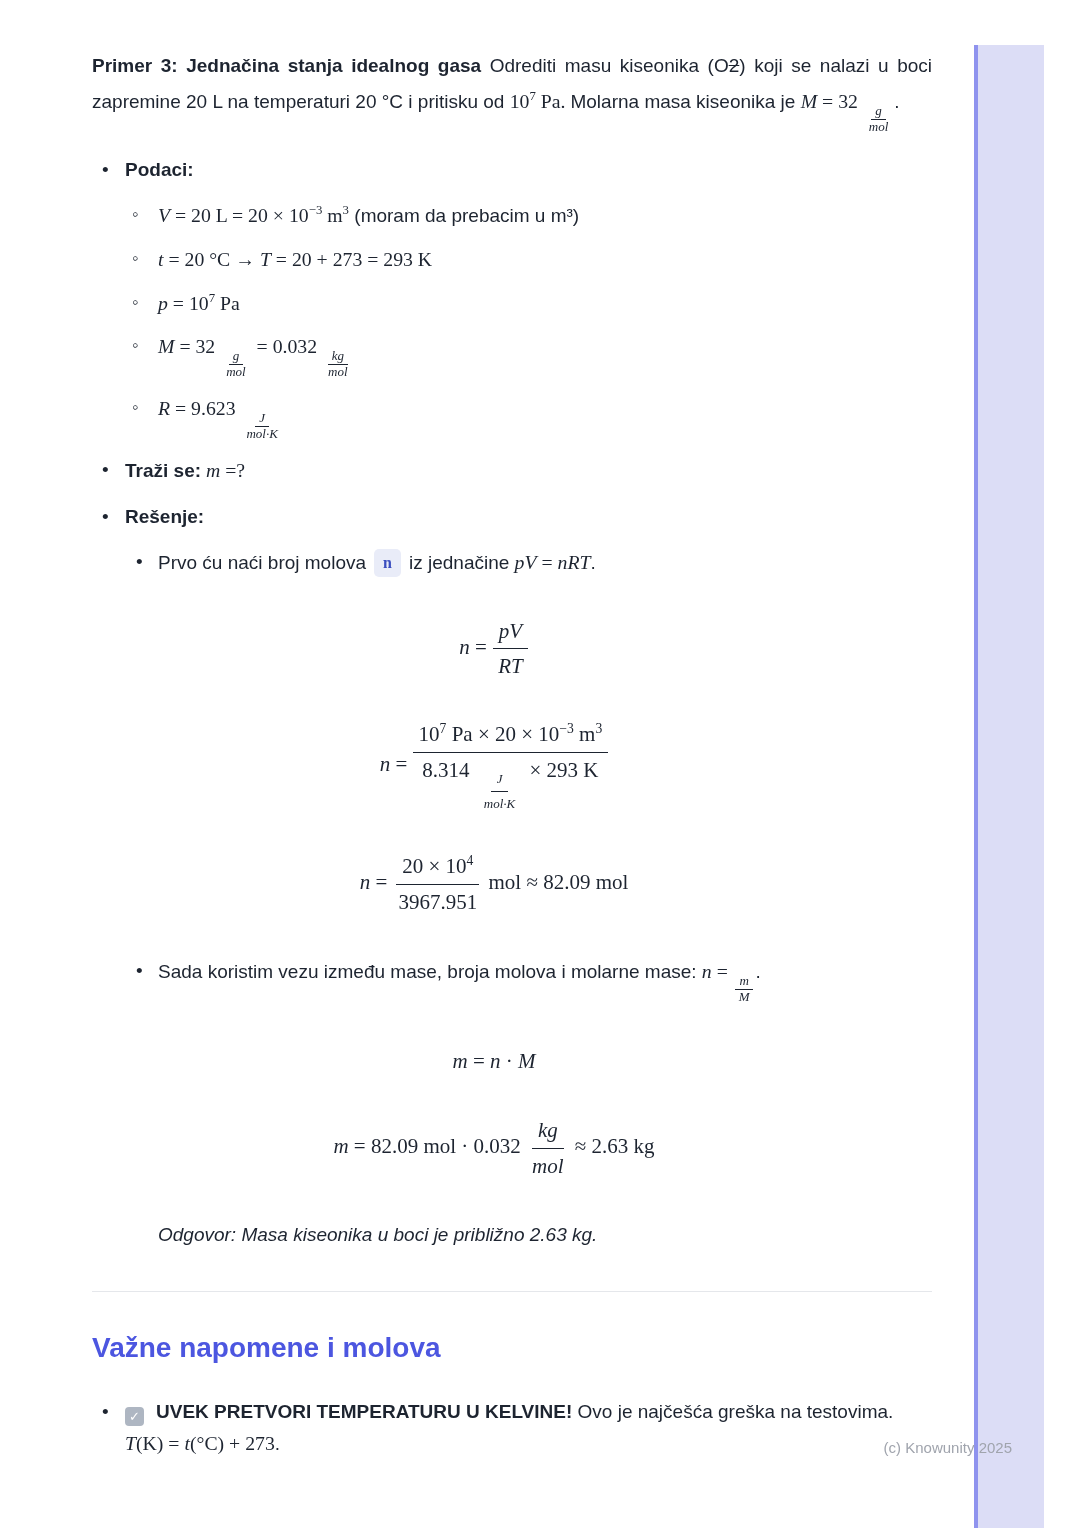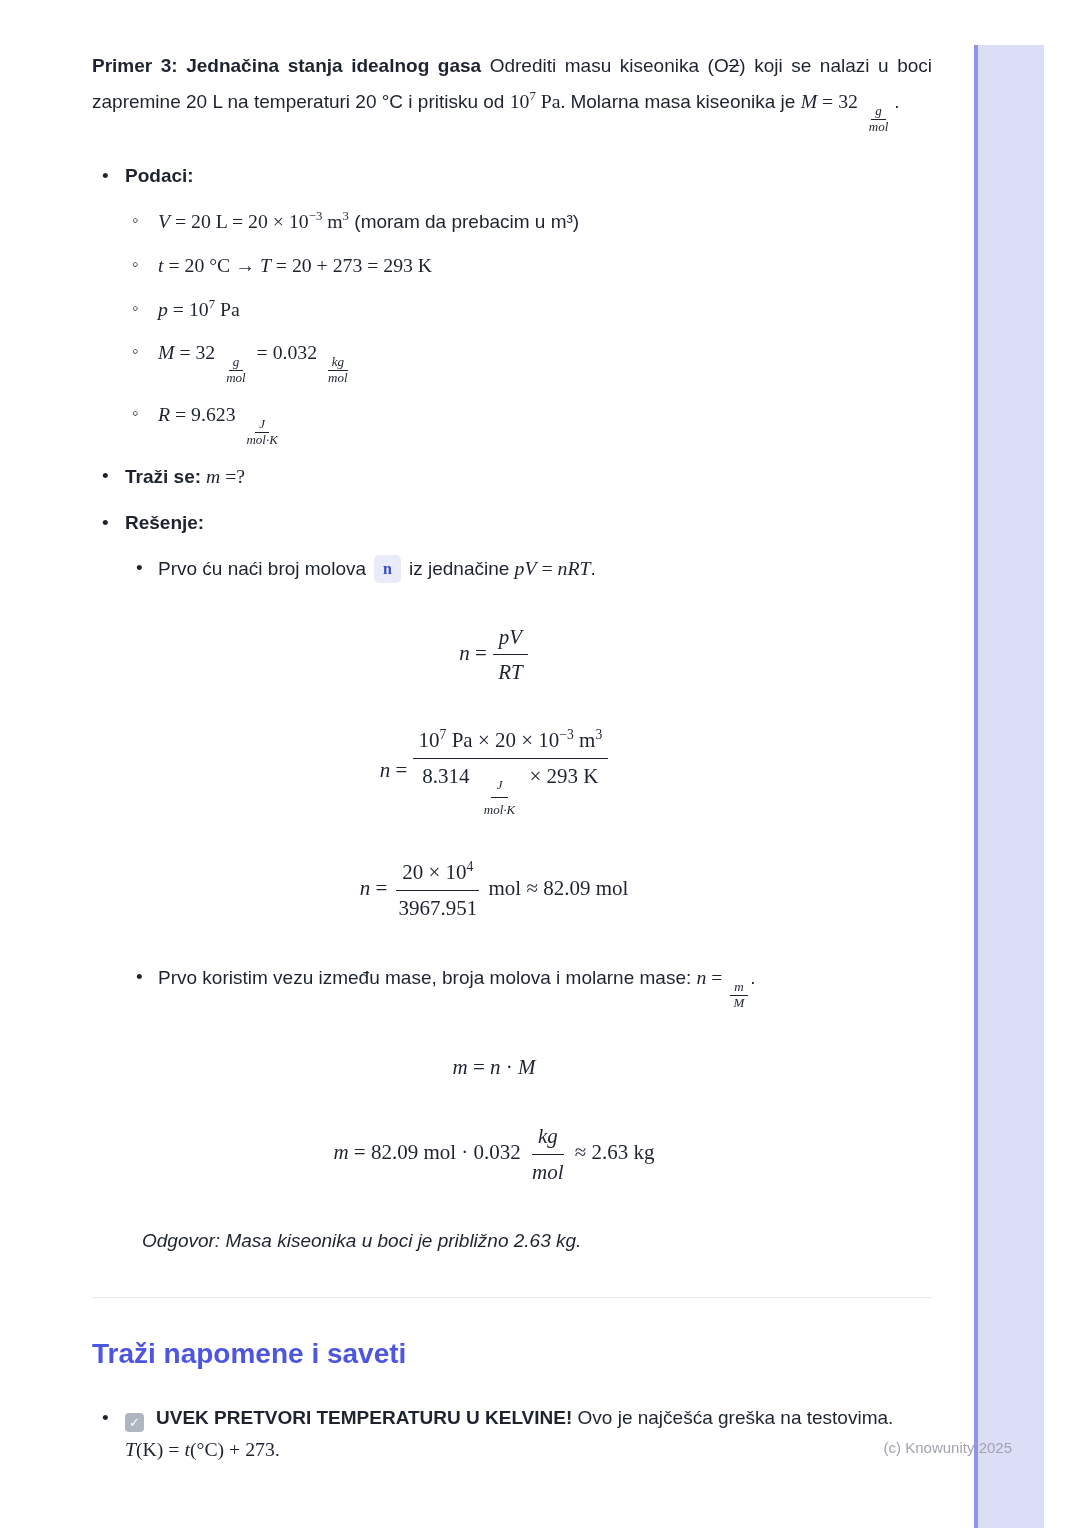--- a/index.html
+++ b/index.html
@@ -11,21 +11,21 @@
   .content{position:absolute;top:48px;left:92px;width:840px;font-size:19px;line-height:1.55;z-index:2;}
 
   .it{font-style:italic;}
   .b{font-weight:700;}
   .strike{text-decoration:line-through;}
   .math{font-family:"Liberation Serif","DejaVu Serif",serif;font-size:1.04em;}
   .v{font-style:italic;}
   sup{font-size:0.65em;}
 
   .prev-answer{margin:0 0 24px 33px;}
-  .para{text-align:justify;line-height:1.85;margin:0 0 26px 0;}
+  .para{text-align:justify;line-height:1.85;margin:0 0 20px 0;}
 
   .li{display:flex;align-items:flex-start;}
   .li>.marker{flex:0 0 auto;}
   .li>.body{flex:1 1 auto;}
   .l1{margin:0 0 16px 10px;}
   .l1>.marker{width:23px;}
   .l2{margin:0 0 13px 40px;}
   .l2>.marker{width:26px;font-size:18px;padding-top:1px;}
   .l3{margin:0 0 14px 44px;}
   .l3>.marker{width:22px;}
@@ -46,21 +46,21 @@
   .math-display .fr>.d{padding:4px 6px 0;}
 
   .chip{display:inline-block;background:#e9ecf8;color:#3a4dbf;
       font-family:"Liberation Serif","DejaVu Serif",serif;font-weight:700;font-size:16px;
       line-height:1;padding:6px 9px;border-radius:5px;margin:0 8px;vertical-align:1px;}
   .checkbox{display:inline-flex;align-items:center;justify-content:center;width:19px;height:19px;
       border-radius:4px;background:#aeb6c2;color:#ffffff;font-size:13px;font-weight:700;
       margin-right:12px;vertical-align:-3px;}
   .section-heading{font-size:28px;font-weight:700;color:#4c56e0;margin:0 0 26px;}
   .divider{border:none;border-top:1px solid #e5e7eb;margin:42px 0 34px;}
-  .final-answer{margin:40px 0 0 50px;}
+  .final-answer{margin:40px 0 0 66px;}
   .note-li{line-height:1.65;}
 </style>
 </head>
 <body>
 
 <div class="page">
 
   <div class="edge-strip"></div>
   <div class="copyright">(c) Knowunity 2025</div>
 
@@ -145,38 +145,38 @@
             </span><span> × 293 K</span></span>
         </span></div>
 
     <div class="math-display"><span class="v">n</span><span> = </span><span class="fr">
           <span class="n"><span>20 × 10</span><sup>4</sup></span>
           <span class="d"><span>3967.951</span></span>
         </span><span> mol ≈ 82.09 mol</span></div>
 
     <div class="li l3">
       <span class="marker">•</span>
-      <div class="body"><span>Prvo koristim vezu između mase, broja molova i molarne mase: </span><span class="math"><span class="v">n</span><span> = </span><span class="fr small">
+      <div class="body"><span>Sada koristim vezu između mase, broja molova i molarne mase: </span><span class="math"><span class="v">n</span><span> = </span><span class="fr small">
               <span class="n"><span class="v">m</span></span>
               <span class="d"><span class="v">M</span></span>
             </span></span><span>.</span></div>
     </div>
 
     <div class="math-display"><span class="v">m</span><span> = </span><span class="v">n</span><span> · </span><span class="v">M</span></div>
 
     <div class="math-display"><span class="v">m</span><span> = 82.09 mol · 0.032 </span><span class="fr">
           <span class="n"><span class="v">kg</span></span>
           <span class="d"><span class="v">mol</span></span>
         </span><span> ≈ 2.63 kg</span></div>
 
     <p class="final-answer"><span class="it">Odgovor: Masa kiseonika u boci je približno 2.63 kg.</span></p>
 
     <hr class="divider">
 
-    <h2 class="section-heading">Traži napomene i saveti</h2>
+    <h2 class="section-heading">Važne napomene i molova</h2>
 
     <div class="li l1 note-li">
       <span class="marker">•</span>
       <div class="body"><span class="checkbox">
             <span>✓</span>
           </span><span class="b">UVEK PRETVORI TEMPERATURU U KELVINE!</span><span> Ovo je najčešća greška na testovima. </span><span class="math"><span class="v">T</span><span>(K) = </span><span class="v">t</span><span>(°C) + 273</span></span><span>.</span></div>
     </div>
 
   </div>
 </div>

